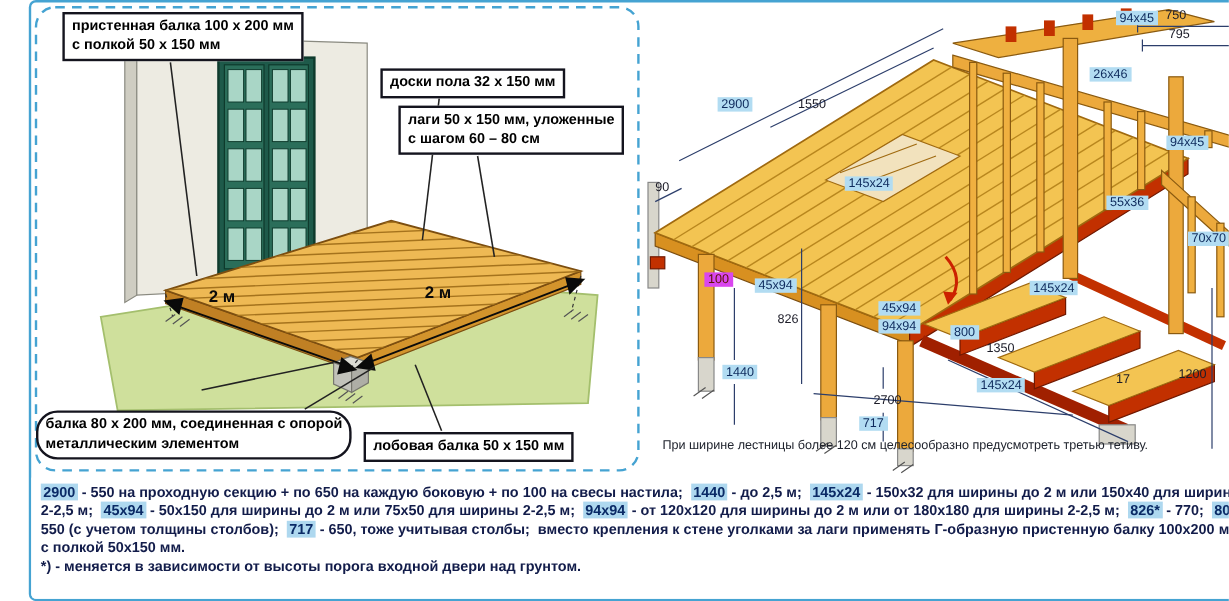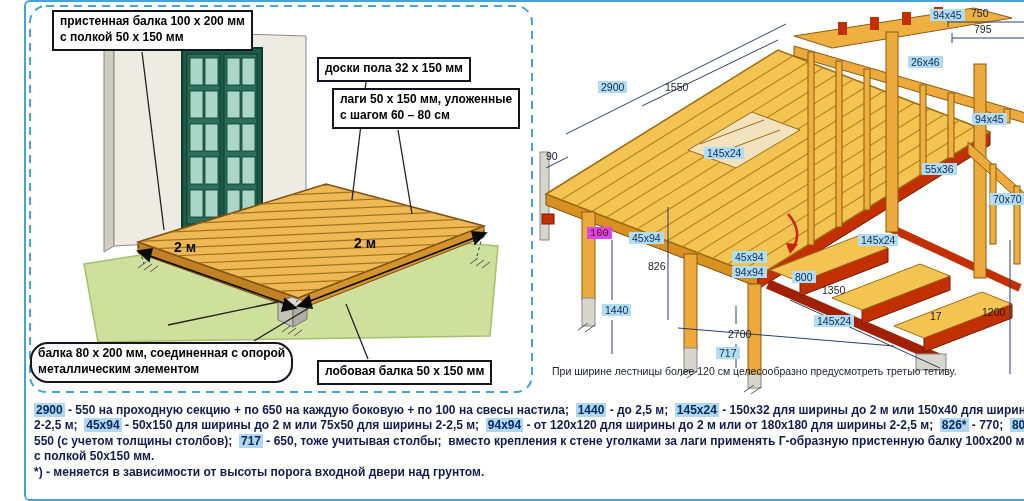--- a/index.html
+++ b/index.html
@@ -12,21 +12,21 @@
   .diagram svg { position:absolute; left:0; top:0; }
 
   .callout { position:absolute; background:#fff; border:2px solid #14141e;
              padding:2px 6px 3px; font-weight:bold; font-size:12px; color:#000;
              line-height:1.32; white-space:pre-line; z-index:3; }
   .dim-m   { position:absolute; font-weight:bold; font-size:14px; color:#0a0a0a; z-index:3; }
 
   .rlabel  { position:absolute; font-size:10.5px; color:#1c1c28; white-space:nowrap;
              line-height:1.15; z-index:3; }
   .rlabel.hl     { background:#b2dcf2; color:#0e2a5c; padding:0 3px; }
-  .rlabel.orange { background:#d946ef; color:#5a1400; padding:0 3px;font-family:Liberation Mono, monospace; }
+  .rlabel.orange { background:#d946ef; color:#5a1400; padding:0 3px; }
 
   .stair-note { position:absolute; left:14px; top:363px; width:494px;
                 font-size:10.5px; color:#20242e; z-index:3; }
 
   .footer { position:absolute; left:0; top:396px; width:1024px; height:105px;
             background:#fff; padding:3px 8px 0 8px; }
   .footer-title { font-size:15px; font-weight:bold; color:#1a5fd6; padding-left:12px; }
   .footer-body  { margin-top:2px; font-size:12px; font-weight:bold; color:#121c4a;
                   line-height:1.28; white-space:pre-wrap; }
   .footer-body .hl-token { background:#aed8ef; color:#0a2a66; padding:0 2px; }
@@ -134,21 +134,21 @@
       </g>
     </svg>
 
     <div class="callout" style="left:26px; top:8px;">пристенная балка 100 х 200 мм
 с полкой 50 х 150 мм</div>
     <div class="callout" style="left:291px; top:55px;">доски пола 32 х 150 мм</div>
     <div class="callout" style="left:306px; top:86px;">лаги 50 х 150 мм, уложенные
 с шагом 60 – 80 см</div>
     <div class="callout" style="left:4px; top:340px;border-radius:18px;">балка 80 х 200 мм, соединенная с опорой
 металлическим элементом</div>
-    <div class="callout" style="left:291px; top:358px;">лобовая балка 50 х 150 мм</div>
+    <div class="callout" style="left:277px; top:358px;">лобовая балка 50 х 150 мм</div>
 
     <span class="dim-m" style="left:148px; top:237px;">2 м</span>
     <span class="dim-m" style="left:328px; top:233px;">2 м</span>
   </div>
 
   <div class="diagram diagram-right">
     <svg width="512" height="396" viewBox="0 0 512 396">
 
       <rect x="2" y="150" width="9" height="88" fill="#d8d6cc" stroke="#888"></rect>
       <rect x="4" y="212" width="12" height="10" fill="#c23000" stroke="#701800"></rect>

